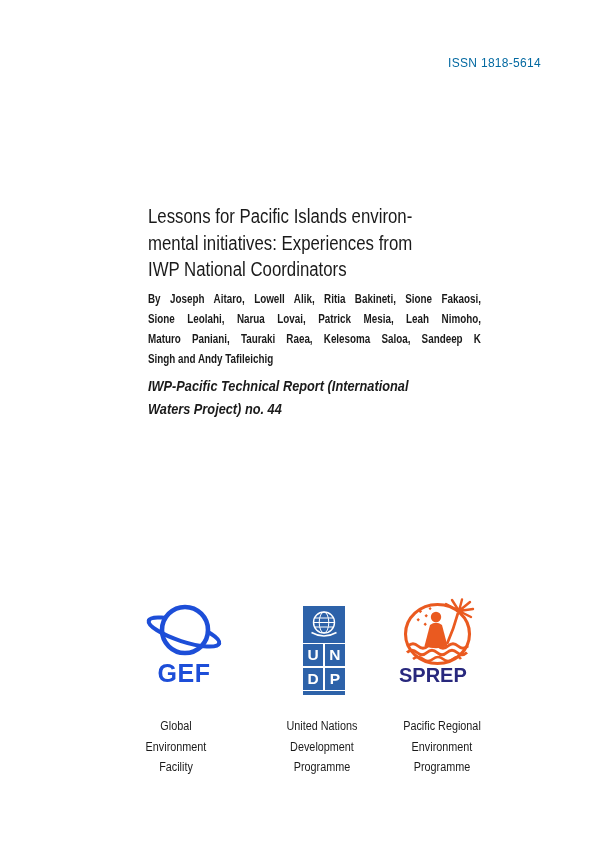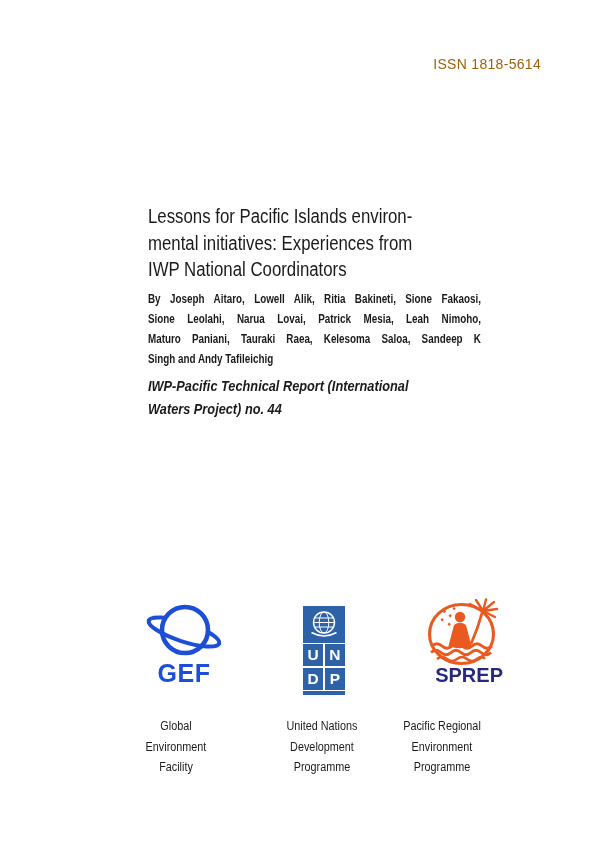--- a/index.html
+++ b/index.html
@@ -5,21 +5,21 @@
   html,body { margin:0; padding:0; background:#e8e8e8; }
   .page {
     position:relative; width:600px; height:849px; margin:0 auto;
     background:#ffffff; overflow:hidden;
     font-family:"Liberation Sans","DejaVu Sans",sans-serif;
     color:#1a1a1a;
   }
   
   .issn {
     position:absolute; top:56px; right:59px;
-    font-size:14px; letter-spacing:0.3px; color:#a16207;
+    font-size:12px; letter-spacing:0.3px; color:#0369a1;
   }
   
   .title {
     position:absolute; left:148px; top:203px;
     font-size:20px; line-height:26.5px; font-weight:400; color:#1a1a1a;
     transform:scaleX(0.84); transform-origin:left top; white-space:nowrap;
   }
   
   .authors {
     position:absolute; left:148px; top:289px; width:406px;
@@ -54,22 +54,22 @@
     display:grid; grid-template-columns:1fr 1fr; grid-auto-rows:22px;
     gap:1.5px; background:#ffffff;
     border-top:1.5px solid #ffffff; border-bottom:1.5px solid #ffffff;
   }
   .undp-cell {
     background:#2d62a9; color:#ffffff;
     display:flex; align-items:center; justify-content:center;
     font-size:15.5px; font-weight:700;
   }
   .sprep {
-    position:absolute; left:423px; top:598px; width:80px;
-    text-align:right; color:#ea5a20;
+    position:absolute; left:399px; top:598px; width:80px;
+    text-align:left; color:#ea5a20;
   }
   .sprep svg { display:block; }
   .sprep-word {
     font-size:20px; font-weight:700; color:#28287d;
     margin-top:-2px; line-height:21px; letter-spacing:0px;
   }
   
   .cap {
     position:absolute; top:716px; width:150px; text-align:center;
     font-size:12.3px; line-height:20.6px; color:#1b1b1b;

